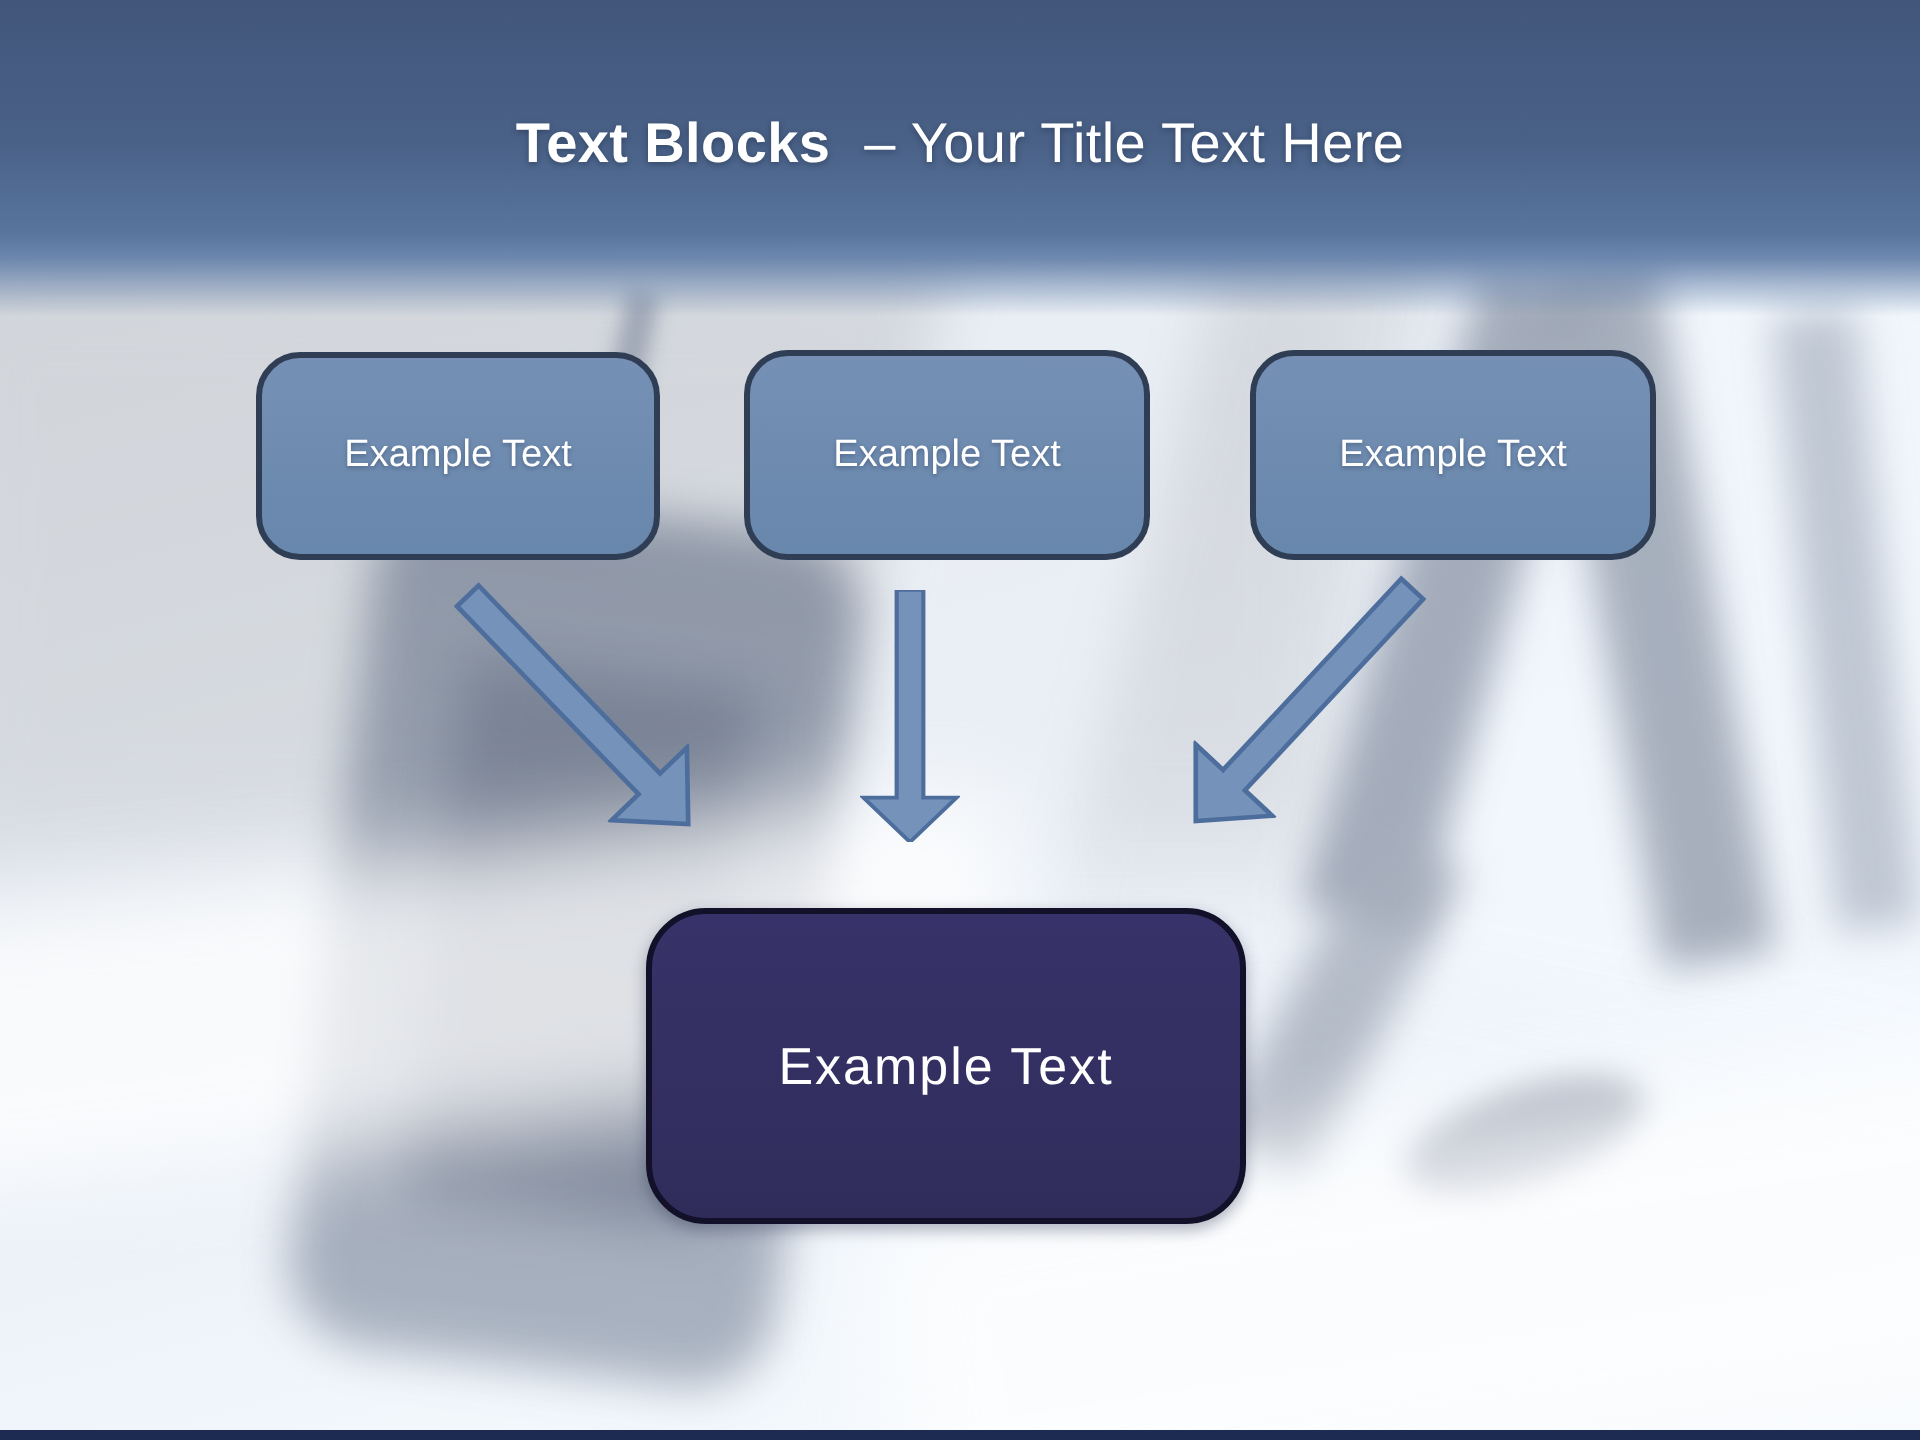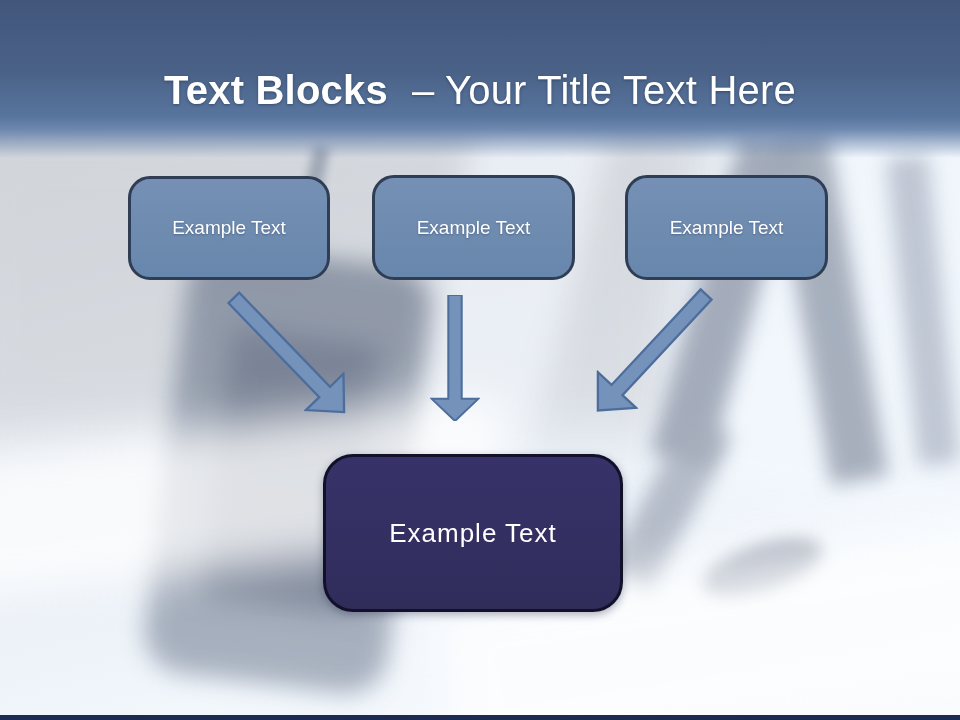--- a/index.html
+++ b/index.html
@@ -25,22 +25,22 @@
   .floor-1{left:-60px;top:425px;width:570px;height:145px;background:#ffffff;transform:rotate(-7deg);opacity:.75;filter:blur(22px);}
   .floor-2{left:440px;top:555px;width:640px;height:170px;background:#ffffff;transform:rotate(-9deg);opacity:.7;filter:blur(24px);}
 
   
   .header{
     position:absolute;left:0;top:0;width:100%;height:158px;z-index:3;
     background:linear-gradient(to bottom,#42567b 0%,#4a6187 45%,#58759e 74%,
       rgba(101,129,170,.92) 82%,rgba(150,172,202,0) 100%);
   }
   .title{
-    position:absolute;left:0;top:68px;width:100%;z-index:4;
-    text-align:center;color:#ffffff;font-size:40px;letter-spacing:.2px;
+    position:absolute;left:0;top:56px;width:100%;z-index:4;
+    text-align:center;color:#ffffff;font-size:28px;letter-spacing:.2px;
     text-shadow:0 1px 3px rgba(20,35,60,.45);
   }
   .title .bold{font-weight:700;}
   .title .rest{font-weight:400;margin-left:.32em;}
 
   
   .tblock{
     position:absolute;z-index:4;display:flex;align-items:center;justify-content:center;
     background:linear-gradient(#7590b4,#6887ac);
     border:3px solid #2f3e55;border-radius:22px;box-sizing:border-box;

